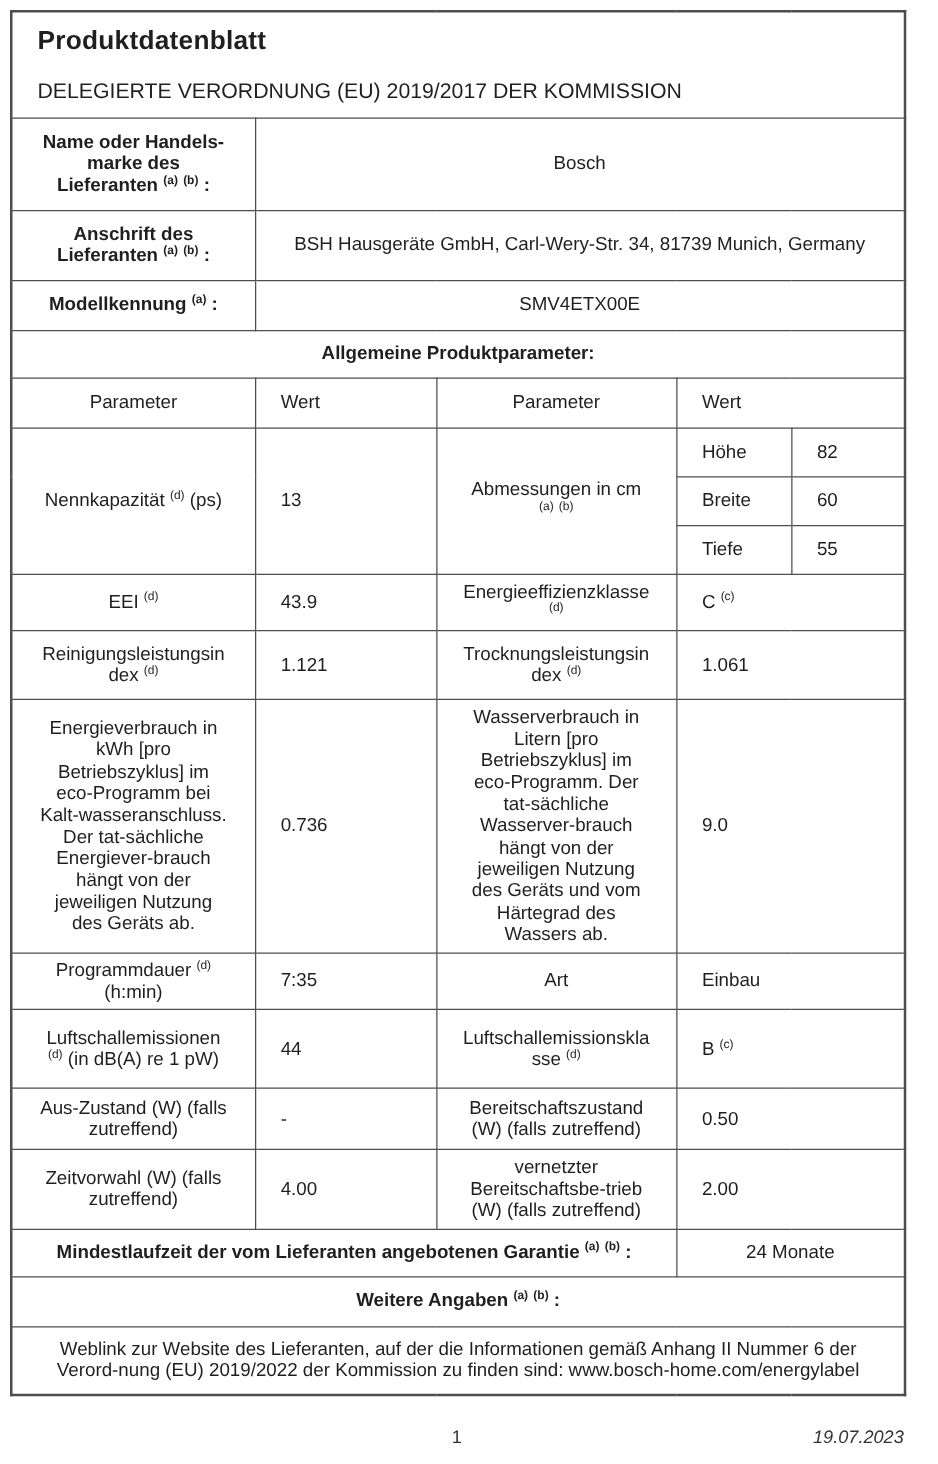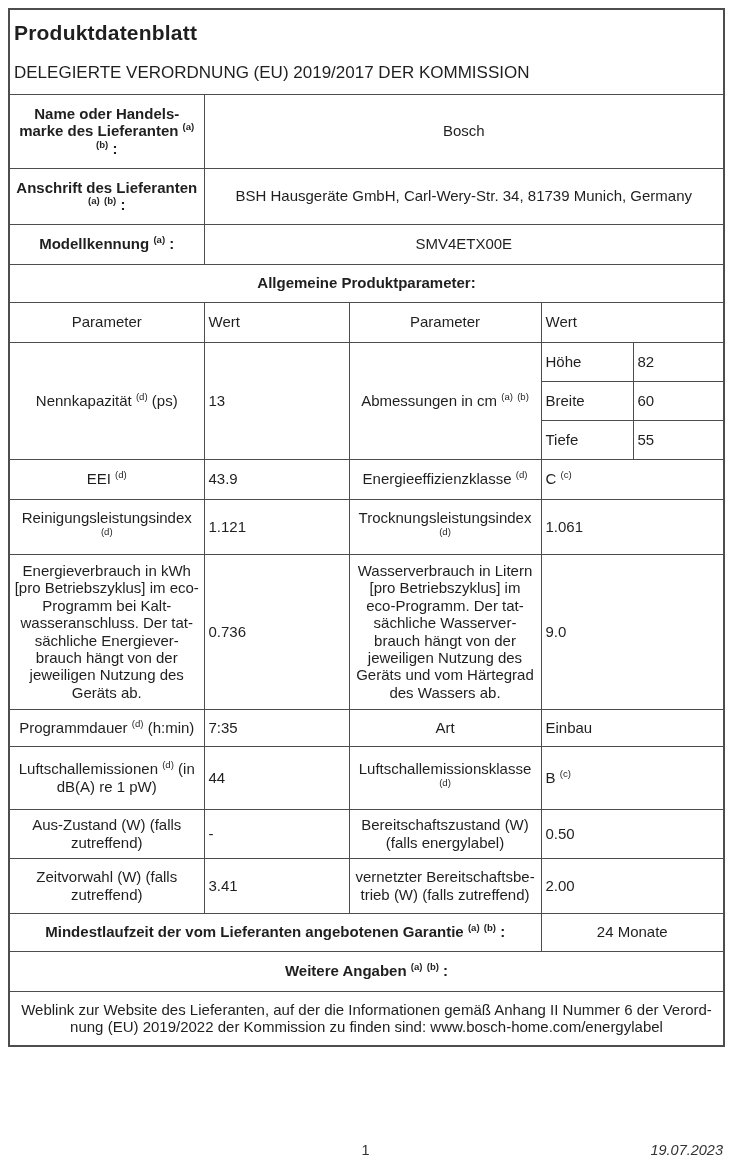--- a/index.html
+++ b/index.html
@@ -20,21 +20,21 @@
   }
   table.sheet {
     border-collapse: collapse;
     table-layout: fixed;
     width: 715px;
     margin: 8px 0 0 8px;
     border: 2px solid #4d4d4d;
   }
   table.sheet td {
     border: 1px solid #4d4d4d;
-    padding: 5px 4px;
+    padding: 5px 20px;
     font-size: 15px;
     line-height: 1.16;
     vertical-align: middle;
     overflow: hidden;
     word-wrap: break-word;
   }
   td.lbl { text-align: center; }
   td.val { }
   td.bold, .bold { font-weight: bold; }
   sup {
@@ -188,27 +188,27 @@
     <tr class="r-noise">
       <td class="lbl">Luftschallemissionen <sup>(d)</sup> (in dB(A) re 1 pW)</td>
       <td class="val">44</td>
       <td class="lbl">Luftschallemissionsklasse <sup>(d)</sup></td>
       <td class="val" colspan="2">B <sup>(c)</sup></td>
     </tr>
 
     <tr class="r-off">
       <td class="lbl">Aus-Zustand (W) (falls zutreffend)</td>
       <td class="val">-</td>
-      <td class="lbl">Bereitschaftszustand (W) (falls energylabel)</td>
+      <td class="lbl">Bereitschaftszustand (W) (falls zutreffend)</td>
       <td class="val" colspan="2">0.50</td>
     </tr>
 
     <tr class="r-delay">
       <td class="lbl">Zeitvorwahl (W) (falls zutreffend)</td>
-      <td class="val">3.41</td>
+      <td class="val">4.00</td>
       <td class="lbl">vernetzter Bereitschaftsbe-trieb (W) (falls zutreffend)</td>
       <td class="val" colspan="2">2.00</td>
     </tr>
 
     <tr class="r-guar">
       <td class="lbl bold" colspan="3">Mindestlaufzeit der vom Lieferanten angebotenen Garantie <sup>(a)</sup> <sup>(b)</sup> :</td>
       <td class="lbl" colspan="2">24 Monate</td>
     </tr>
 
     <tr class="r-add">

